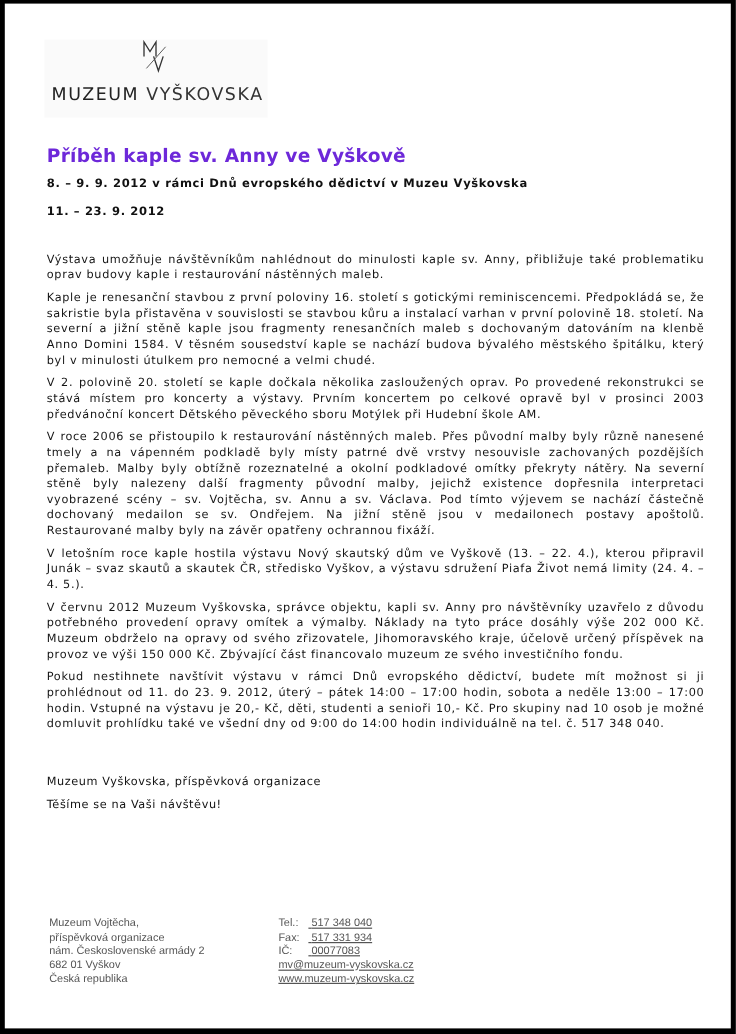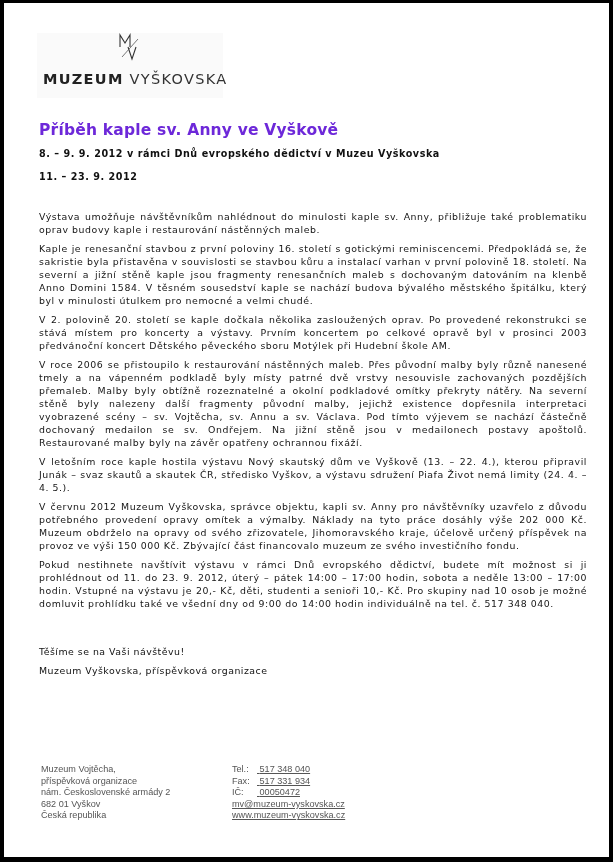--- a/index.html
+++ b/index.html
@@ -12,21 +12,21 @@
     position: absolute; left: 33px; top: 30px; width: 186px; height: 65px;
     background: #fafafa;
   }
   .logo-mark {
     position: absolute; left: 80px; top: 0px; width: 26px; height: 28px;
   }
   .logo-text {
     position: absolute; left: 6px; top: 38px; white-space: nowrap;
     font-family: "DejaVu Sans", sans-serif; font-size: 14.5px; letter-spacing: 1.3px; color: #222;
   }
-  .logo-text .b1 { font-weight: bold; }
+  .logo-text .b1 { font-weight: normal; }
   .logo-text .b2 { font-weight: normal; color: #333; text-align: center; }
 
   .content {
     position: absolute; left: 35px; top: 118px; width: 548px;
     font-family: "DejaVu Sans", sans-serif; color: #111;
   }
   .title {
     font-family: "DejaVu Sans", sans-serif; font-weight: bold; font-size: 15.5px;
     margin: 0 0 9px 0; letter-spacing: 0.2px; color: #6d28d9;
   }
@@ -74,22 +74,22 @@
 
     <p class="para">Výstava umožňuje návštěvníkům nahlédnout do minulosti kaple sv. Anny, přibližuje také problematiku oprav budovy kaple i restaurování nástěnných maleb.</p>
     <p class="para">Kaple je renesanční stavbou z první poloviny 16. století s gotickými reminiscencemi. Předpokládá se, že sakristie byla přistavěna v souvislosti se stavbou kůru a instalací varhan v první polovině 18. století. Na severní a jižní stěně kaple jsou fragmenty renesančních maleb s dochovaným datováním na klenbě Anno Domini 1584. V těsném sousedství kaple se nachází budova bývalého městského špitálku, který byl v minulosti útulkem pro nemocné a velmi chudé.</p>
     <p class="para">V 2. polovině 20. století se kaple dočkala několika zasloužených oprav. Po provedené rekonstrukci se stává místem pro koncerty a výstavy. Prvním koncertem po celkové opravě byl v prosinci 2003 předvánoční koncert Dětského pěveckého sboru Motýlek  při Hudební škole AM.</p>
     <p class="para">V roce 2006 se přistoupilo k restaurování nástěnných maleb. Přes původní malby byly různě nanesené tmely a na vápenném podkladě byly místy patrné dvě vrstvy nesouvisle zachovaných pozdějších přemaleb. Malby byly obtížně rozeznatelné a okolní podkladové omítky překryty nátěry. Na severní stěně byly nalezeny další fragmenty původní malby, jejichž existence dopřesnila interpretaci vyobrazené scény – sv. Vojtěcha, sv. Annu a sv. Václava. Pod tímto výjevem se nachází částečně dochovaný medailon se sv. Ondřejem. Na jižní stěně jsou v medailonech postavy apoštolů. Restaurované malby byly na závěr opatřeny ochrannou fixáží.</p>
     <p class="para">V letošním roce kaple hostila výstavu Nový skautský dům ve Vyškově (13. – 22. 4.), kterou připravil Junák – svaz skautů a skautek ČR, středisko Vyškov, a výstavu sdružení Piafa Život nemá limity (24. 4. – 4. 5.).</p>
     <p class="para">V červnu 2012 Muzeum Vyškovska, správce objektu, kapli sv. Anny pro návštěvníky uzavřelo z důvodu potřebného provedení opravy omítek a výmalby. Náklady na tyto práce dosáhly výše 202 000 Kč. Muzeum obdrželo na opravy od svého zřizovatele, Jihomoravského kraje, účelově určený příspěvek na provoz ve výši 150 000 Kč. Zbývající část financovalo muzeum ze svého investičního fondu.</p>
     <p class="para">Pokud nestihnete navštívit výstavu v rámci Dnů evropského dědictví, budete mít možnost si ji prohlédnout od 11. do 23. 9. 2012, úterý – pátek 14:00 – 17:00 hodin, sobota a neděle 13:00 – 17:00 hodin. Vstupné na výstavu je 20,- Kč, děti, studenti a senioři 10,- Kč.  Pro skupiny nad 10 osob je možné domluvit prohlídku také ve všední dny od 9:00 do 14:00 hodin individuálně na tel. č. 517 348 040.</p>
 
     <div class="closing">
+      <div>Muzeum Vyškovska, příspěvková organizace</div>
       <div>Těšíme se na Vaši návštěvu!</div>
-      <div>Muzeum Vyškovska, příspěvková organizace</div>
     </div>
   </div>
 
   <div class="footer footer-left">
     <div class="footer-row">Muzeum Vojtěcha,</div>
     <div class="footer-row">příspěvková organizace</div>
     <div class="footer-row">nám. Československé armády 2</div>
     <div class="footer-row">682 01 Vyškov</div>
     <div class="footer-row">Česká republika</div>
   </div>
@@ -98,19 +98,19 @@
     <div class="footer-row">
       <span class="lab">Tel.:</span>
       <span>517 348 040</span>
     </div>
     <div class="footer-row">
       <span class="lab">Fax:</span>
       <span>517 331 934</span>
     </div>
     <div class="footer-row">
       <span class="lab">IČ:</span>
-      <span>00050472</span>
+      <span>00077083</span>
     </div>
     <div class="footer-row">mv@muzeum-vyskovska.cz</div>
     <div class="footer-row">www.muzeum-vyskovska.cz</div>
   </div>
 
 </div>
 
 </body></html>

